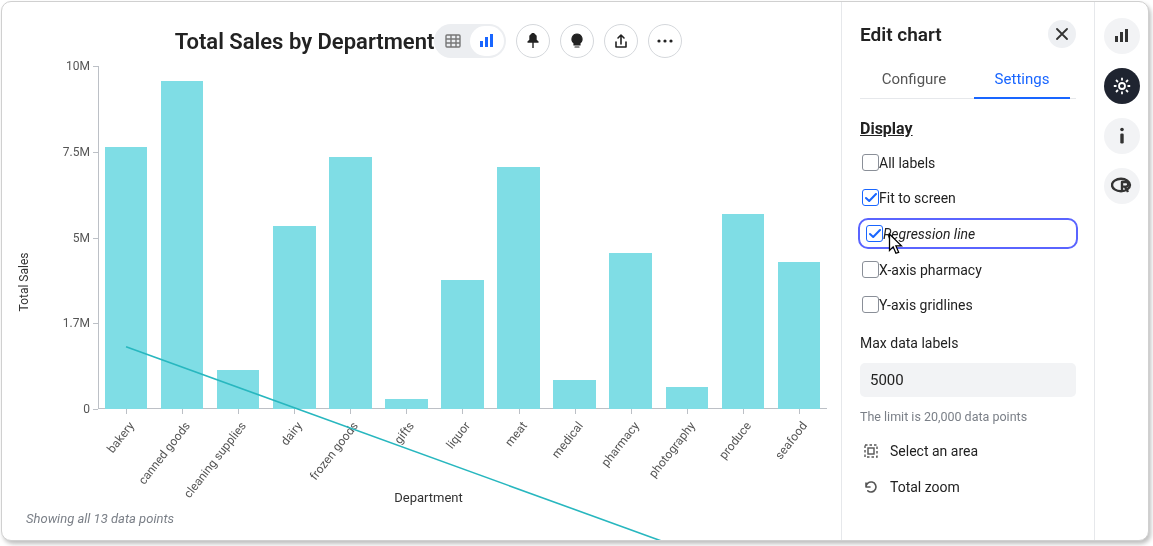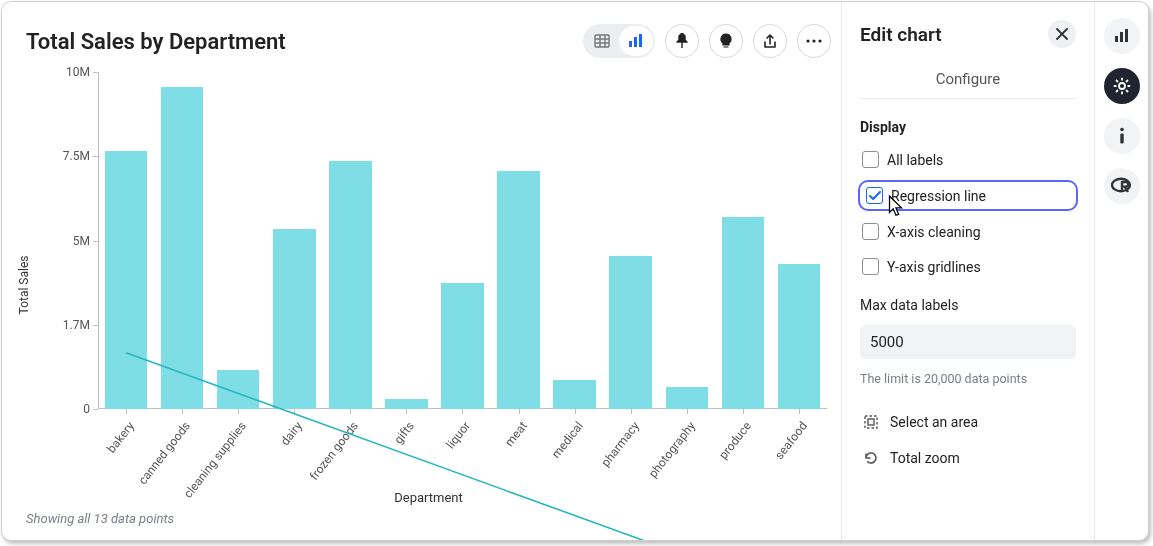--- a/index.html
+++ b/index.html
@@ -31,22 +31,21 @@
     flex: 1 1 auto;
     padding: 22px 10px 14px 24px;
     display: flex;
     flex-direction: column;
     position: relative;
     min-width: 0;
   }
   .main-header {
     display: flex;
     align-items: center;
-    justify-content: space-between;
-    margin-bottom: 6px;
+    justify-content: center;
   }
   .chart-title {
     font-size: 22px;
     font-weight: 600;
     color: #222;
   }
   .toolbar {
     display: flex;
     align-items: center;
     gap: 10px;
@@ -200,36 +199,38 @@
   }
   .tab.active::after {
     content: "";
     position: absolute;
     left: 6px; right: 6px; bottom: -1px;
     height: 2px;
     background: #1966ff;
   }
   .section-h {
     font-weight: 700;
-    font-size: 14px;
+    font-size: 16px;
     margin-top: 4px;
     margin-bottom: 2px;
+    text-decoration: underline;
   }
   .chk-row {
     display: flex;
     align-items: center;
-    gap: 8px;
+    gap: 0;
     padding: 4px 2px;
     border-radius: 6px;
   }
   .chk-row.focused {
     outline: 2px solid #5a64ff;
     outline-offset: 0;
     border-radius: 8px;
     padding: 5px 6px;
+    font-style: italic;
   }
   .chkbox {
     width: 17px; height: 17px;
     border: 1.5px solid #8a8f98;
     border-radius: 3px;
     display: flex; align-items: center; justify-content: center;
     flex: 0 0 17px;
   }
   .chkbox.checked {
     border-color: #1966ff;
@@ -250,21 +251,21 @@
     border-radius: 5px;
     padding: 8px 10px;
     font-size: 15px;
     color: #222;
     margin-top: 2px;
   }
   .hint {
     font-size: 12.5px;
     color: #7a7f87;
     margin-top: 2px;
-    margin-bottom: 13px;
+    margin-bottom: 4px;
   }
   .action-row {
     display: flex;
     align-items: center;
     gap: 10px;
     padding: 5px 2px;
     color: #222;
   }
   .action-row .ic { width: 18px; display:flex; justify-content:center; color:#555; }
   
@@ -441,42 +442,51 @@
       <h2>Edit chart</h2>
       <div class="close-btn">
         <svg width="12" height="12" viewBox="0 0 12 12">
             <path d="M1 1 L11 11 M11 1 L1 11" stroke="#333" stroke-width="1.8" stroke-linecap="round"></path>
           </svg>
       </div>
     </div>
 
     <div class="tabs">
       <div class="tab">Configure</div>
+      <div class="tab active">Settings</div>
     </div>
 
     <div class="section-h">Display</div>
 
     <div class="chk-row">
       <div class="chkbox"></div>
       <span>All labels</span>
+    </div>
+    <div class="chk-row">
+      <div class="chkbox checked">
+        <svg width="12" height="10" viewBox="0 0 12 10">
+            <path d="M1 5 L4.2 8 L11 1" fill="none" stroke="#1966ff" stroke-width="2" stroke-linecap="round" stroke-linejoin="round"></path>
+          </svg>
+      </div>
+      <span>Fit to screen</span>
     </div>
     <div class="chk-row focused" style="position:relative;">
       <div class="chkbox checked">
         <svg width="12" height="10" viewBox="0 0 12 10">
             <path d="M1 5 L4.2 8 L11 1" fill="none" stroke="#1966ff" stroke-width="2" stroke-linecap="round" stroke-linejoin="round"></path>
           </svg>
       </div>
       <span>Regression line</span>
       <svg class="cursor" style="left:24px; top:12px;" viewBox="0 0 24 28">
         <path d="M6 2 L6 20 L10 16 L13 23 L16 22 L13 15 L19 15 Z" fill="#fff" stroke="#000" stroke-width="1.4"></path>
       </svg>
     </div>
     <div class="chk-row">
       <div class="chkbox"></div>
-      <span>X-axis cleaning</span>
+      <span>X-axis pharmacy</span>
     </div>
     <div class="chk-row">
       <div class="chkbox"></div>
       <span>Y-axis gridlines</span>
     </div>
 
     <div class="field-label">Max data labels</div>
     <div class="text-input">5000</div>
     <div class="hint">The limit is 20,000 data points</div>
 

